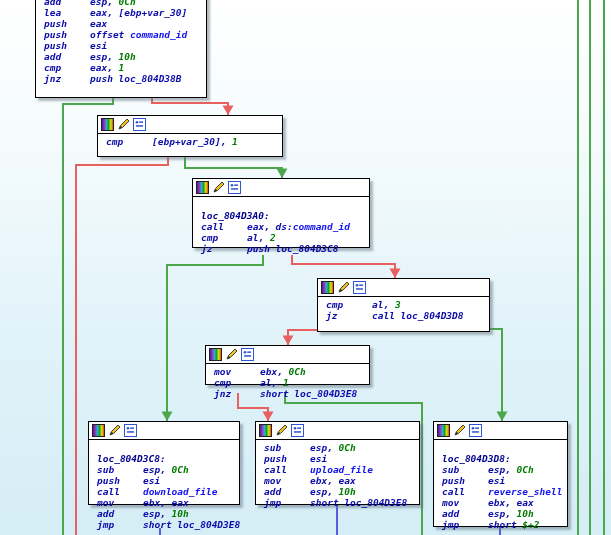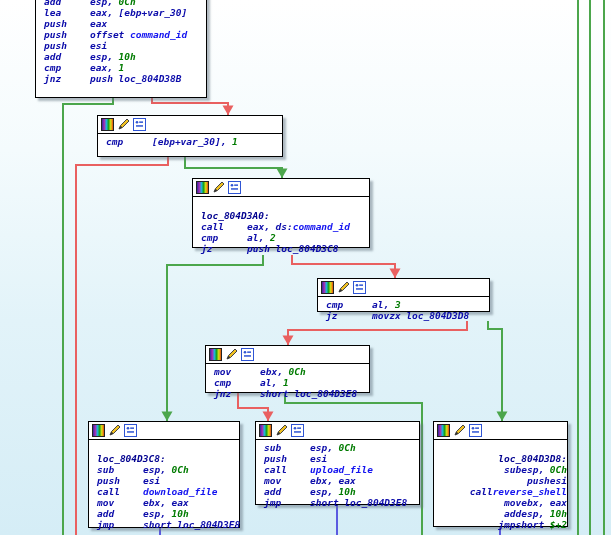--- a/index.html
+++ b/index.html
@@ -96,60 +96,60 @@
           </svg>
         </div>
         <div class="code">
           <div class="ln">&nbsp;</div>
           <div class="ln"><span class="c-l">loc_804D3A0:</span></div>
           <div class="ln"><span class="mn c-i">call</span><span class="c-i">eax, ds:</span><span class="c-f">command_id</span></div>
           <div class="ln"><span class="mn c-i">cmp</span><span class="c-i">al, </span><span class="c-n">2</span></div>
           <div class="ln"><span class="mn c-i">jz</span><span class="c-i">push loc_804D3C8</span></div>
         </div>
       </div>
-      <div class="node" style="left: 317px; top: 278px; width: 173px; height: 34px;">
+      <div class="node" style="left: 317px; top: 278px; width: 173px; height: 54px;">
         <div class="titlebar">
           <span class="icon icon-palette"></span>
           <svg class="icon" viewBox="0 0 13 13">
             <path d="M2 11 L3.5 7.5 L10 1 L12 3 L5.5 9.5 Z" fill="#f0c020" stroke="#444" stroke-width="1"></path>
             <path d="M2 11 L3.6 7.6 L5.4 9.4 Z" fill="#333"></path>
           </svg>
           <svg class="icon" viewBox="0 0 13 13">
             <rect x="0.5" y="0.5" width="12" height="12" fill="#ffffff" stroke="#2f55d4"></rect>
             <circle cx="4" cy="4.2" r="1.3" fill="#2f55d4"></circle>
             <rect x="6.2" y="3.4" width="3.8" height="1.5" fill="#2f55d4"></rect>
             <rect x="3" y="7.2" width="7" height="1.5" fill="#2f55d4"></rect>
           </svg>
         </div>
         <div class="code">
           <div class="ln"><span class="mn c-i">cmp</span><span class="c-i">al, </span><span class="c-n">3</span></div>
-          <div class="ln"><span class="mn c-i">jz</span><span class="c-i">movzx loc_804D3D8</span></div>
-        </div>
-      </div>
-      <div class="node" style="left: 205px; top: 345px; width: 165px; height: 48px;">
+          <div class="ln"><span class="mn c-i">jz</span><span class="c-i">call loc_804D3D8</span></div>
+        </div>
+      </div>
+      <div class="node" style="left: 205px; top: 345px; width: 165px; height: 40px;">
         <div class="titlebar">
           <span class="icon icon-palette"></span>
           <svg class="icon" viewBox="0 0 13 13">
             <path d="M2 11 L3.5 7.5 L10 1 L12 3 L5.5 9.5 Z" fill="#f0c020" stroke="#444" stroke-width="1"></path>
             <path d="M2 11 L3.6 7.6 L5.4 9.4 Z" fill="#333"></path>
           </svg>
           <svg class="icon" viewBox="0 0 13 13">
             <rect x="0.5" y="0.5" width="12" height="12" fill="#ffffff" stroke="#2f55d4"></rect>
             <circle cx="4" cy="4.2" r="1.3" fill="#2f55d4"></circle>
             <rect x="6.2" y="3.4" width="3.8" height="1.5" fill="#2f55d4"></rect>
             <rect x="3" y="7.2" width="7" height="1.5" fill="#2f55d4"></rect>
           </svg>
         </div>
         <div class="code">
           <div class="ln"><span class="mn c-i">mov</span><span class="c-i">ebx, </span><span class="c-n">0Ch</span></div>
           <div class="ln"><span class="mn c-i">cmp</span><span class="c-i">al, </span><span class="c-n">1</span></div>
           <div class="ln"><span class="mn c-i">jnz</span><span class="c-i">short loc_804D3E8</span></div>
         </div>
       </div>
-      <div class="node" style="left: 88px; top: 421px; width: 152px; height: 107px;">
+      <div class="node" style="left: 88px; top: 421px; width: 152px; height: 84px;">
         <div class="titlebar">
           <span class="icon icon-palette"></span>
           <svg class="icon" viewBox="0 0 13 13">
             <path d="M2 11 L3.5 7.5 L10 1 L12 3 L5.5 9.5 Z" fill="#f0c020" stroke="#444" stroke-width="1"></path>
             <path d="M2 11 L3.6 7.6 L5.4 9.4 Z" fill="#333"></path>
           </svg>
           <svg class="icon" viewBox="0 0 13 13">
             <rect x="0.5" y="0.5" width="12" height="12" fill="#ffffff" stroke="#2f55d4"></rect>
             <circle cx="4" cy="4.2" r="1.3" fill="#2f55d4"></circle>
             <rect x="6.2" y="3.4" width="3.8" height="1.5" fill="#2f55d4"></rect>
@@ -183,21 +183,21 @@
         </div>
         <div class="code">
           <div class="ln"><span class="mn c-i">sub</span><span class="c-i">esp, </span><span class="c-n">0Ch</span></div>
           <div class="ln"><span class="mn c-i">push</span><span class="c-i">esi</span></div>
           <div class="ln"><span class="mn c-i">call</span><span class="c-f">upload_file</span></div>
           <div class="ln"><span class="mn c-i">mov</span><span class="c-i">ebx, eax</span></div>
           <div class="ln"><span class="mn c-i">add</span><span class="c-i">esp, </span><span class="c-n">10h</span></div>
           <div class="ln"><span class="mn c-i">jmp</span><span class="c-i">short loc_804D3E8</span></div>
         </div>
       </div>
-      <div class="node" style="left: 433px; top: 421px; width: 135px; height: 106px; text-align: right;">
+      <div class="node" style="left: 433px; top: 421px; width: 135px; height: 106px;">
         <div class="titlebar">
           <span class="icon icon-palette"></span>
           <svg class="icon" viewBox="0 0 13 13">
             <path d="M2 11 L3.5 7.5 L10 1 L12 3 L5.5 9.5 Z" fill="#f0c020" stroke="#444" stroke-width="1"></path>
             <path d="M2 11 L3.6 7.6 L5.4 9.4 Z" fill="#333"></path>
           </svg>
           <svg class="icon" viewBox="0 0 13 13">
             <rect x="0.5" y="0.5" width="12" height="12" fill="#ffffff" stroke="#2f55d4"></rect>
             <circle cx="4" cy="4.2" r="1.3" fill="#2f55d4"></circle>
             <rect x="6.2" y="3.4" width="3.8" height="1.5" fill="#2f55d4"></rect>

